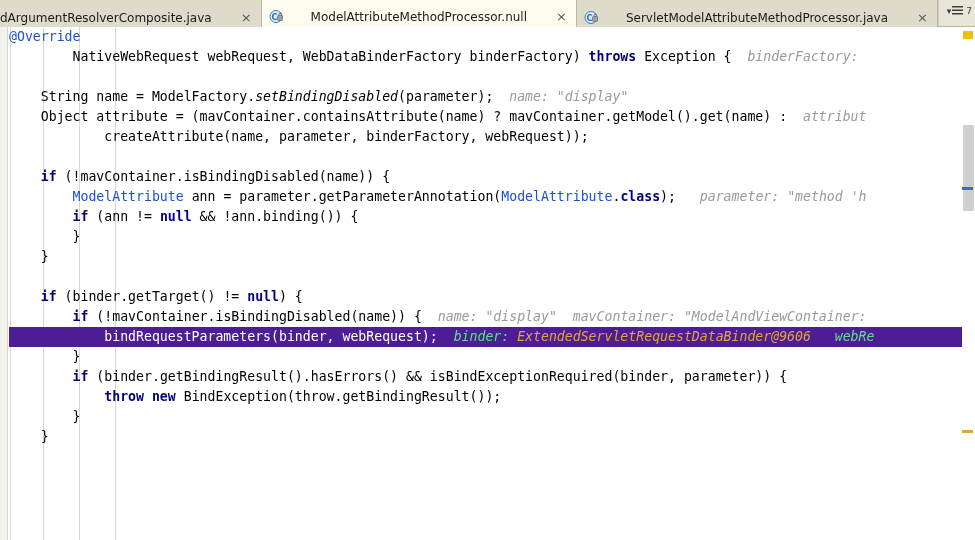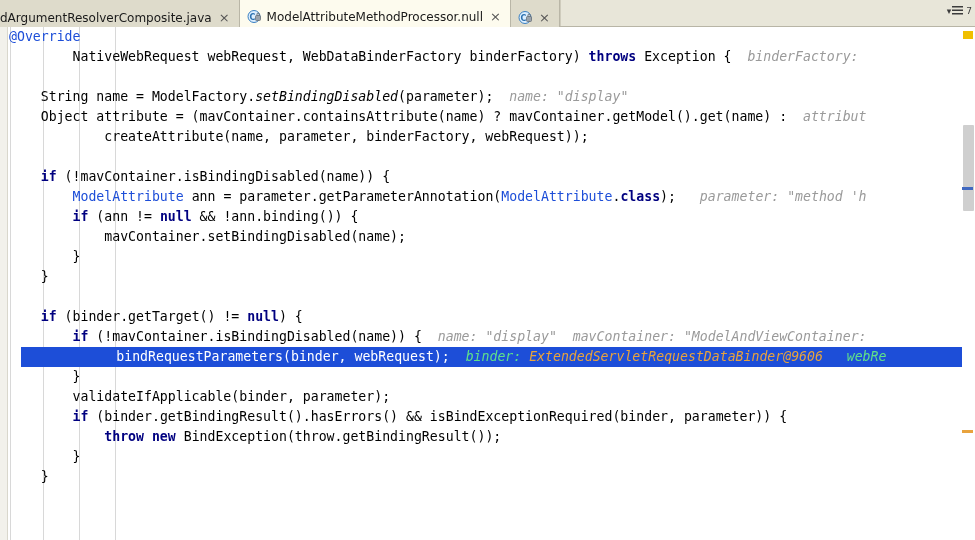--- a/index.html
+++ b/index.html
@@ -24,20 +24,21 @@
     display: flex; align-items: center;
     padding: 0 8px 0 7px;
     height: 35px;
     font-family: "DejaVu Sans", sans-serif;
     font-size: 12px;
     color: #1a1a1a;
     white-space: nowrap;
     background: #dedbcb;
     border-right: 1px solid #b9b6a7;
     cursor: default;
+    gap: 22px;
   }
   .tab.active {
     background: #fdfbee;
     border-bottom: 2px solid #fdfbee;
   }
   .tab .tab-icon {
     width: 15px; height: 15px;
     margin-right: 5px;
     flex: 0 0 15px;
     position: relative;
@@ -88,23 +89,22 @@
     position: relative;
     height: 20px;
     line-height: 20px;
     font-family: "DejaVu Sans Mono", monospace;
     font-size: 13.2px;
     color: #000000;
     white-space: pre;
     letter-spacing: 0px;
   }
   .line.sel {
-    background: #1d4ed8;
+    background: #4c1d95;
     color: #ffffff;
-    margin-left: 12px;
   }
 
   .kw     { color: #000080; font-weight: bold; }
   .ann    { color: #1d4ed8; }
   .ital   { font-style: italic; }
 
   
   .hint {
     color: #9a9a9a;
     font-style: italic;
@@ -160,20 +160,21 @@
 
     <div class="tab">
       <span class="tab-icon">
         <svg width="15" height="15" viewBox="0 0 15 15">
           <circle cx="7" cy="7.5" r="6" fill="#dbeeff" stroke="#3a7fc1" stroke-width="1"></circle>
           <text x="2.4" y="11" font-family="DejaVu Sans, sans-serif" font-size="8" font-weight="bold" fill="#2a6fae">C</text>
           <rect x="8.5" y="6.5" width="5" height="5" rx="1" fill="#9aa3ad" stroke="#5d646c" stroke-width="0.7"></rect>
           <path d="M10 6.5 v-1.4 a1.1 1.1 0 0 1 2.2 0 V6.5" fill="none" stroke="#5d646c" stroke-width="0.9"></path>
         </svg>
       </span>
+      <span class="tab-label">ServletModelAttributeMethodProcessor.java</span>
       <span class="tab-close">×</span>
     </div>
 
     <div class="tab-filler">
       <div class="tab-menu">
         <span style="font-size:9px;color:#3c3c3c;line-height:1;">▾</span>
         <svg width="13" height="12" viewBox="0 0 13 12">
           <rect x="0" y="1" width="11" height="1.5" fill="#3c3c3c"></rect>
           <rect x="0" y="4.5" width="11" height="1.5" fill="#3c3c3c"></rect>
           <rect x="0" y="8" width="11" height="1.5" fill="#3c3c3c"></rect>
@@ -194,29 +195,27 @@
           <div class="line"><span class="ln-text"><span class="ann">@Override</span></span></div>
           <div class="line"><span class="ln-text"><span>        NativeWebRequest webRequest, WebDataBinderFactory binderFactory) </span><span class="kw">throws </span><span>Exception {</span><span class="hint">  binderFactory:</span></span></div>
           <div class="line"><span class="ln-text"></span></div>
           <div class="line"><span class="ln-text"><span>    String name = ModelFactory.</span><span class="ital">setBindingDisabled</span><span>(parameter);</span><span class="hint">  name: "display"</span></span></div>
           <div class="line"><span class="ln-text"><span>    Object attribute = (mavContainer.containsAttribute(name) ? mavContainer.getModel().get(name) :</span><span class="hint">  attribut</span></span></div>
           <div class="line"><span class="ln-text"><span>            createAttribute(name, parameter, binderFactory, webRequest));</span></span></div>
           <div class="line"><span class="ln-text"></span></div>
           <div class="line"><span class="ln-text"><span>    </span><span class="kw">if</span><span> (!mavContainer.isBindingDisabled(name)) {</span></span></div>
           <div class="line"><span class="ln-text"><span>        </span><span class="ann">ModelAttribute</span><span> ann = parameter.getParameterAnnotation(</span><span class="ann">ModelAttribute</span><span>.</span><span class="kw">class</span><span>);</span><span class="hint">   parameter: "method 'h</span></span></div>
           <div class="line"><span class="ln-text"><span>        </span><span class="kw">if</span><span> (ann != </span><span class="kw">null</span><span> &amp;&amp; !ann.binding()) {</span></span></div>
-          <div class="line"><span class="ln-text"><span>            mavContainer.setBindingDisabled(name);</span></span></div>
           <div class="line"><span class="ln-text"><span>        }</span></span></div>
           <div class="line"><span class="ln-text"><span>    }</span></span></div>
           <div class="line"><span class="ln-text"></span></div>
           <div class="line"><span class="ln-text"><span>    </span><span class="kw">if</span><span> (binder.getTarget() != </span><span class="kw">null</span><span>) {</span></span></div>
           <div class="line"><span class="ln-text"><span>        </span><span class="kw">if</span><span> (!mavContainer.isBindingDisabled(name)) {</span><span class="hint">  name: "display"  mavContainer: "ModelAndViewContainer:</span></span></div>
           <div class="line sel"><span class="ln-text"><span>            bindRequestParameters(binder, webRequest);</span><span class="hint hname" style="color: rgb(95, 224, 138); font-style: italic;">  binder: </span><span class="hint hval hval-o" style="color: rgb(232, 163, 61); font-style: italic;">ExtendedServletRequestDataBinder@9606</span><span class="hint hname" style="color: rgb(95, 224, 138); font-style: italic;">   webRe</span></span></div>
           <div class="line"><span class="ln-text"><span>        }</span></span></div>
-          <div class="line"><span class="ln-text"><span>        validateIfApplicable(binder, parameter);</span></span></div>
           <div class="line"><span class="ln-text"><span>        </span><span class="kw">if</span><span> (binder.getBindingResult().hasErrors() &amp;&amp; isBindExceptionRequired(binder, parameter)) {</span></span></div>
           <div class="line"><span class="ln-text"><span>            </span><span class="kw">throw </span><span class="kw">new </span><span>BindException(throw.getBindingResult());</span></span></div>
           <div class="line"><span class="ln-text"><span>        }</span></span></div>
           <div class="line"><span class="ln-text"><span>    }</span></span></div>
         </div>
     </div>
   </div>
 
   <div class="scroll-track">
     <div class="scroll-thumb"></div>

